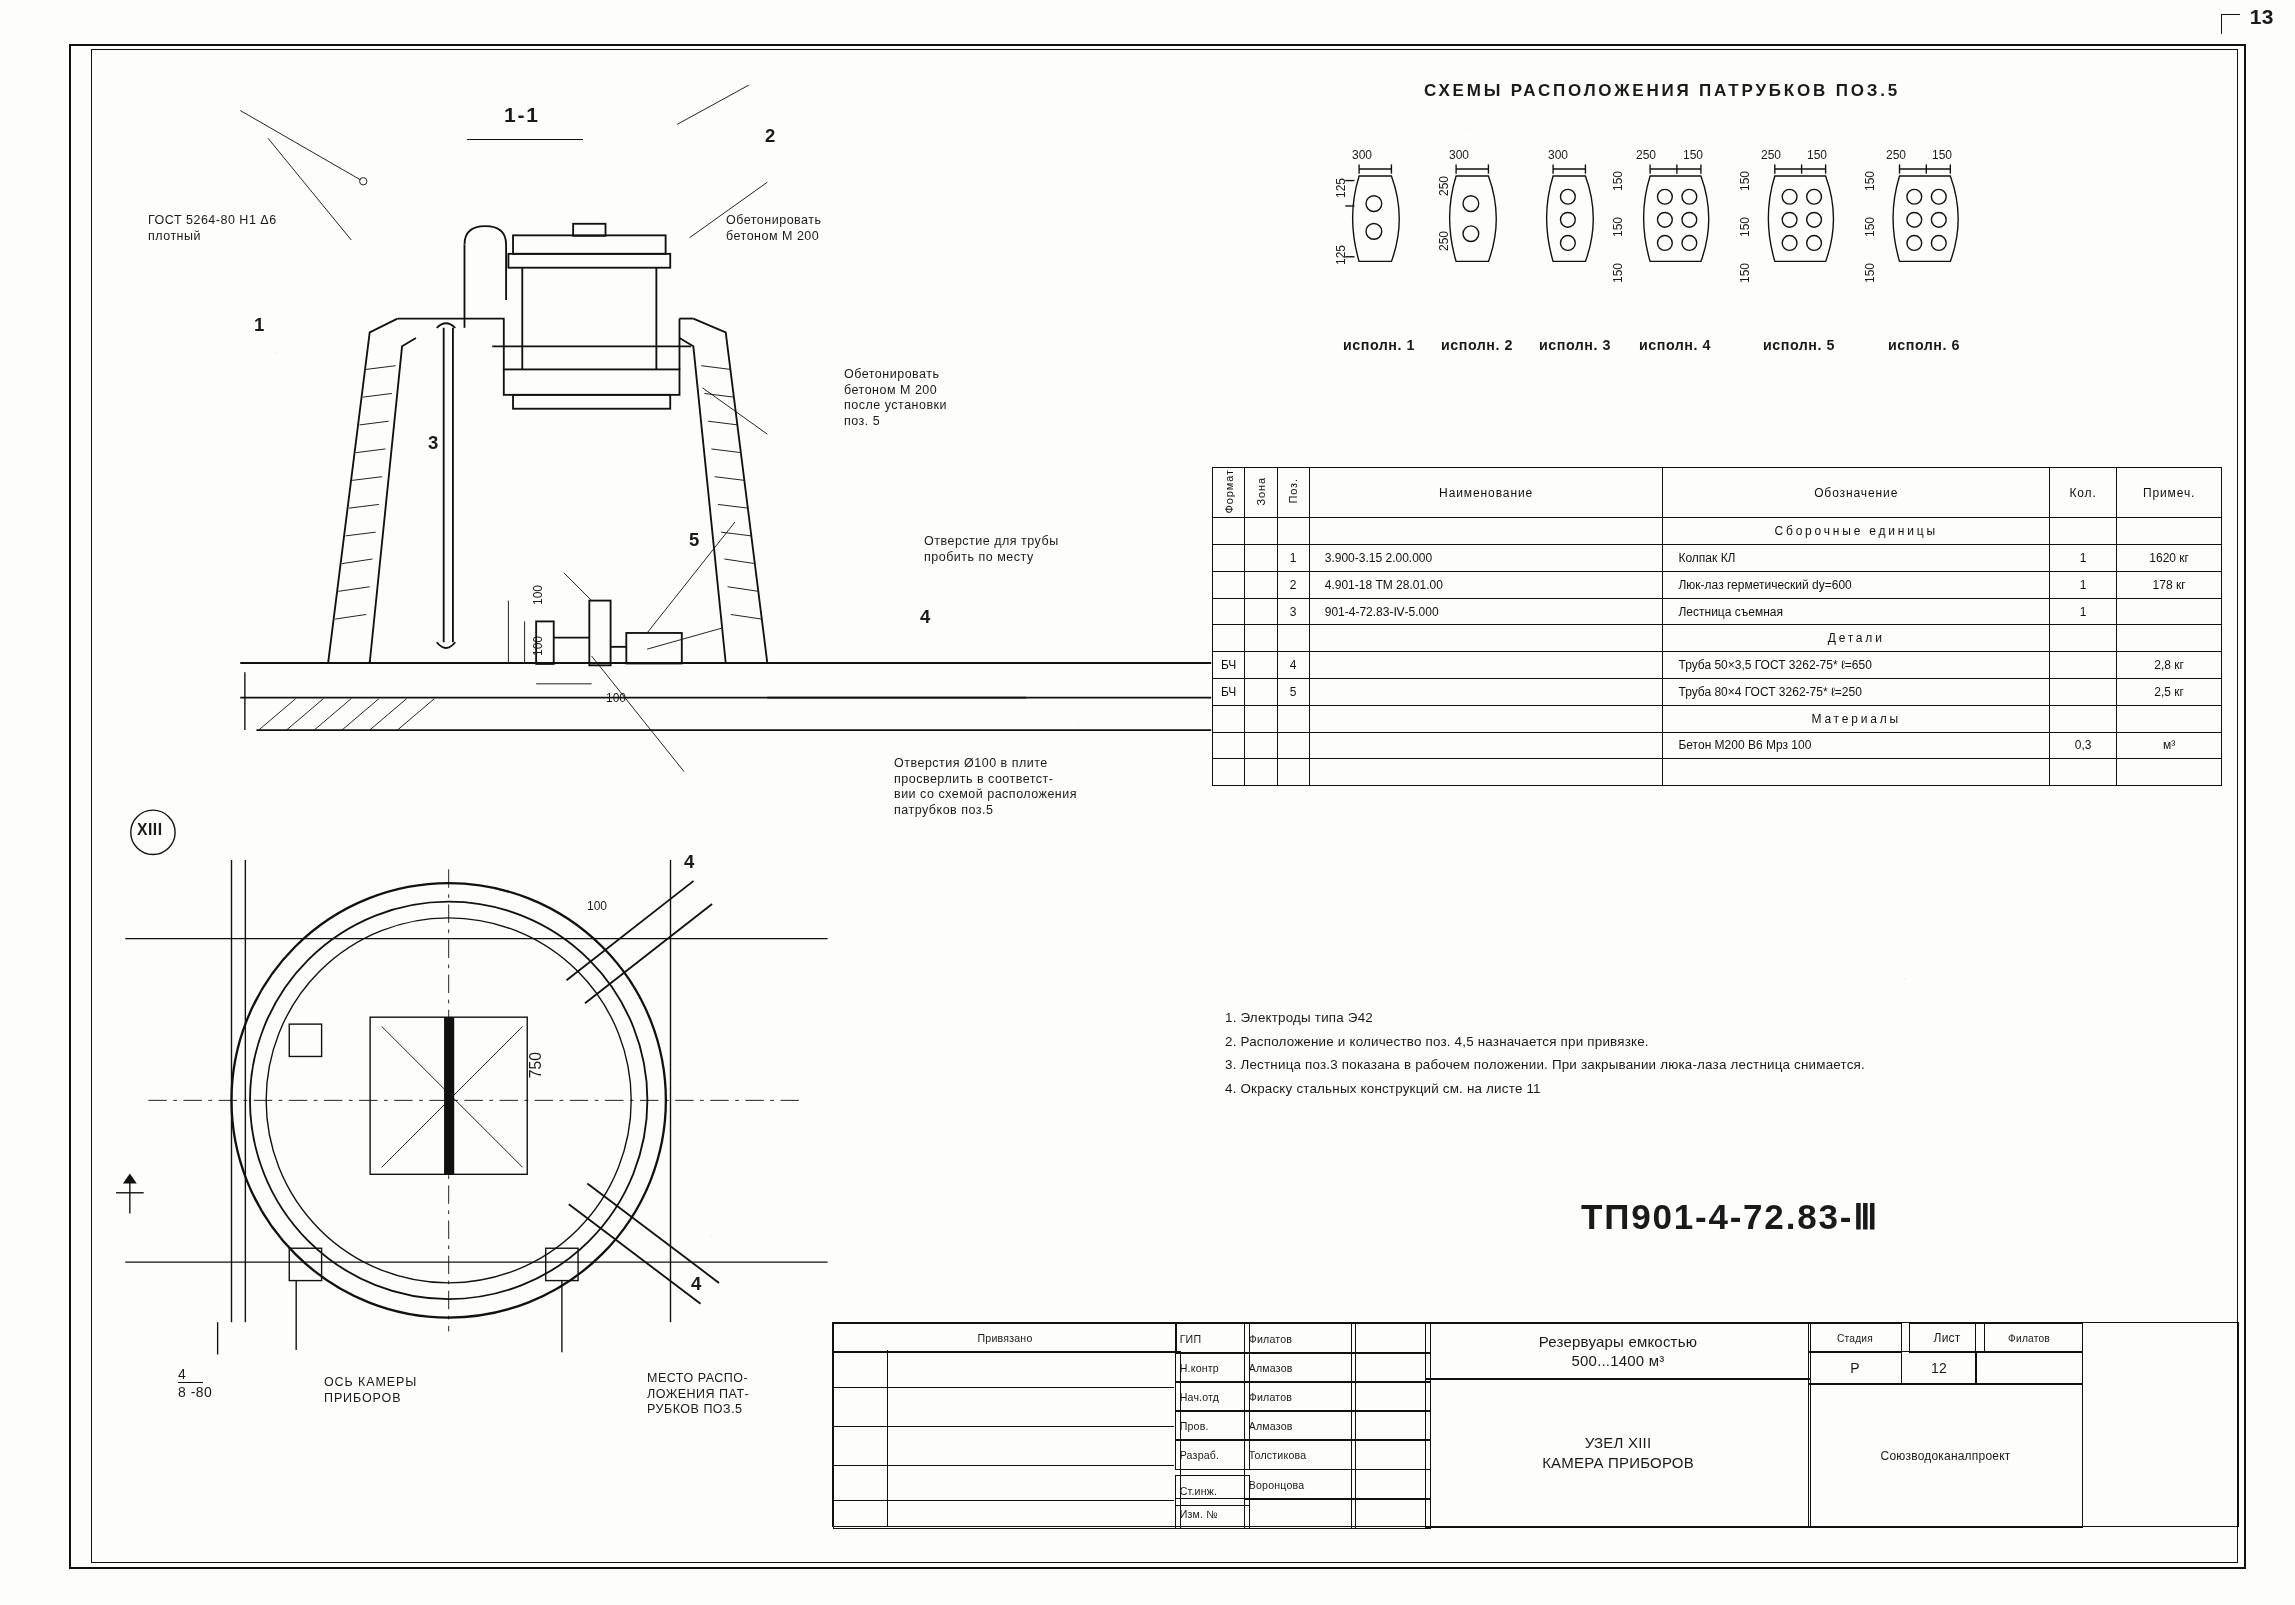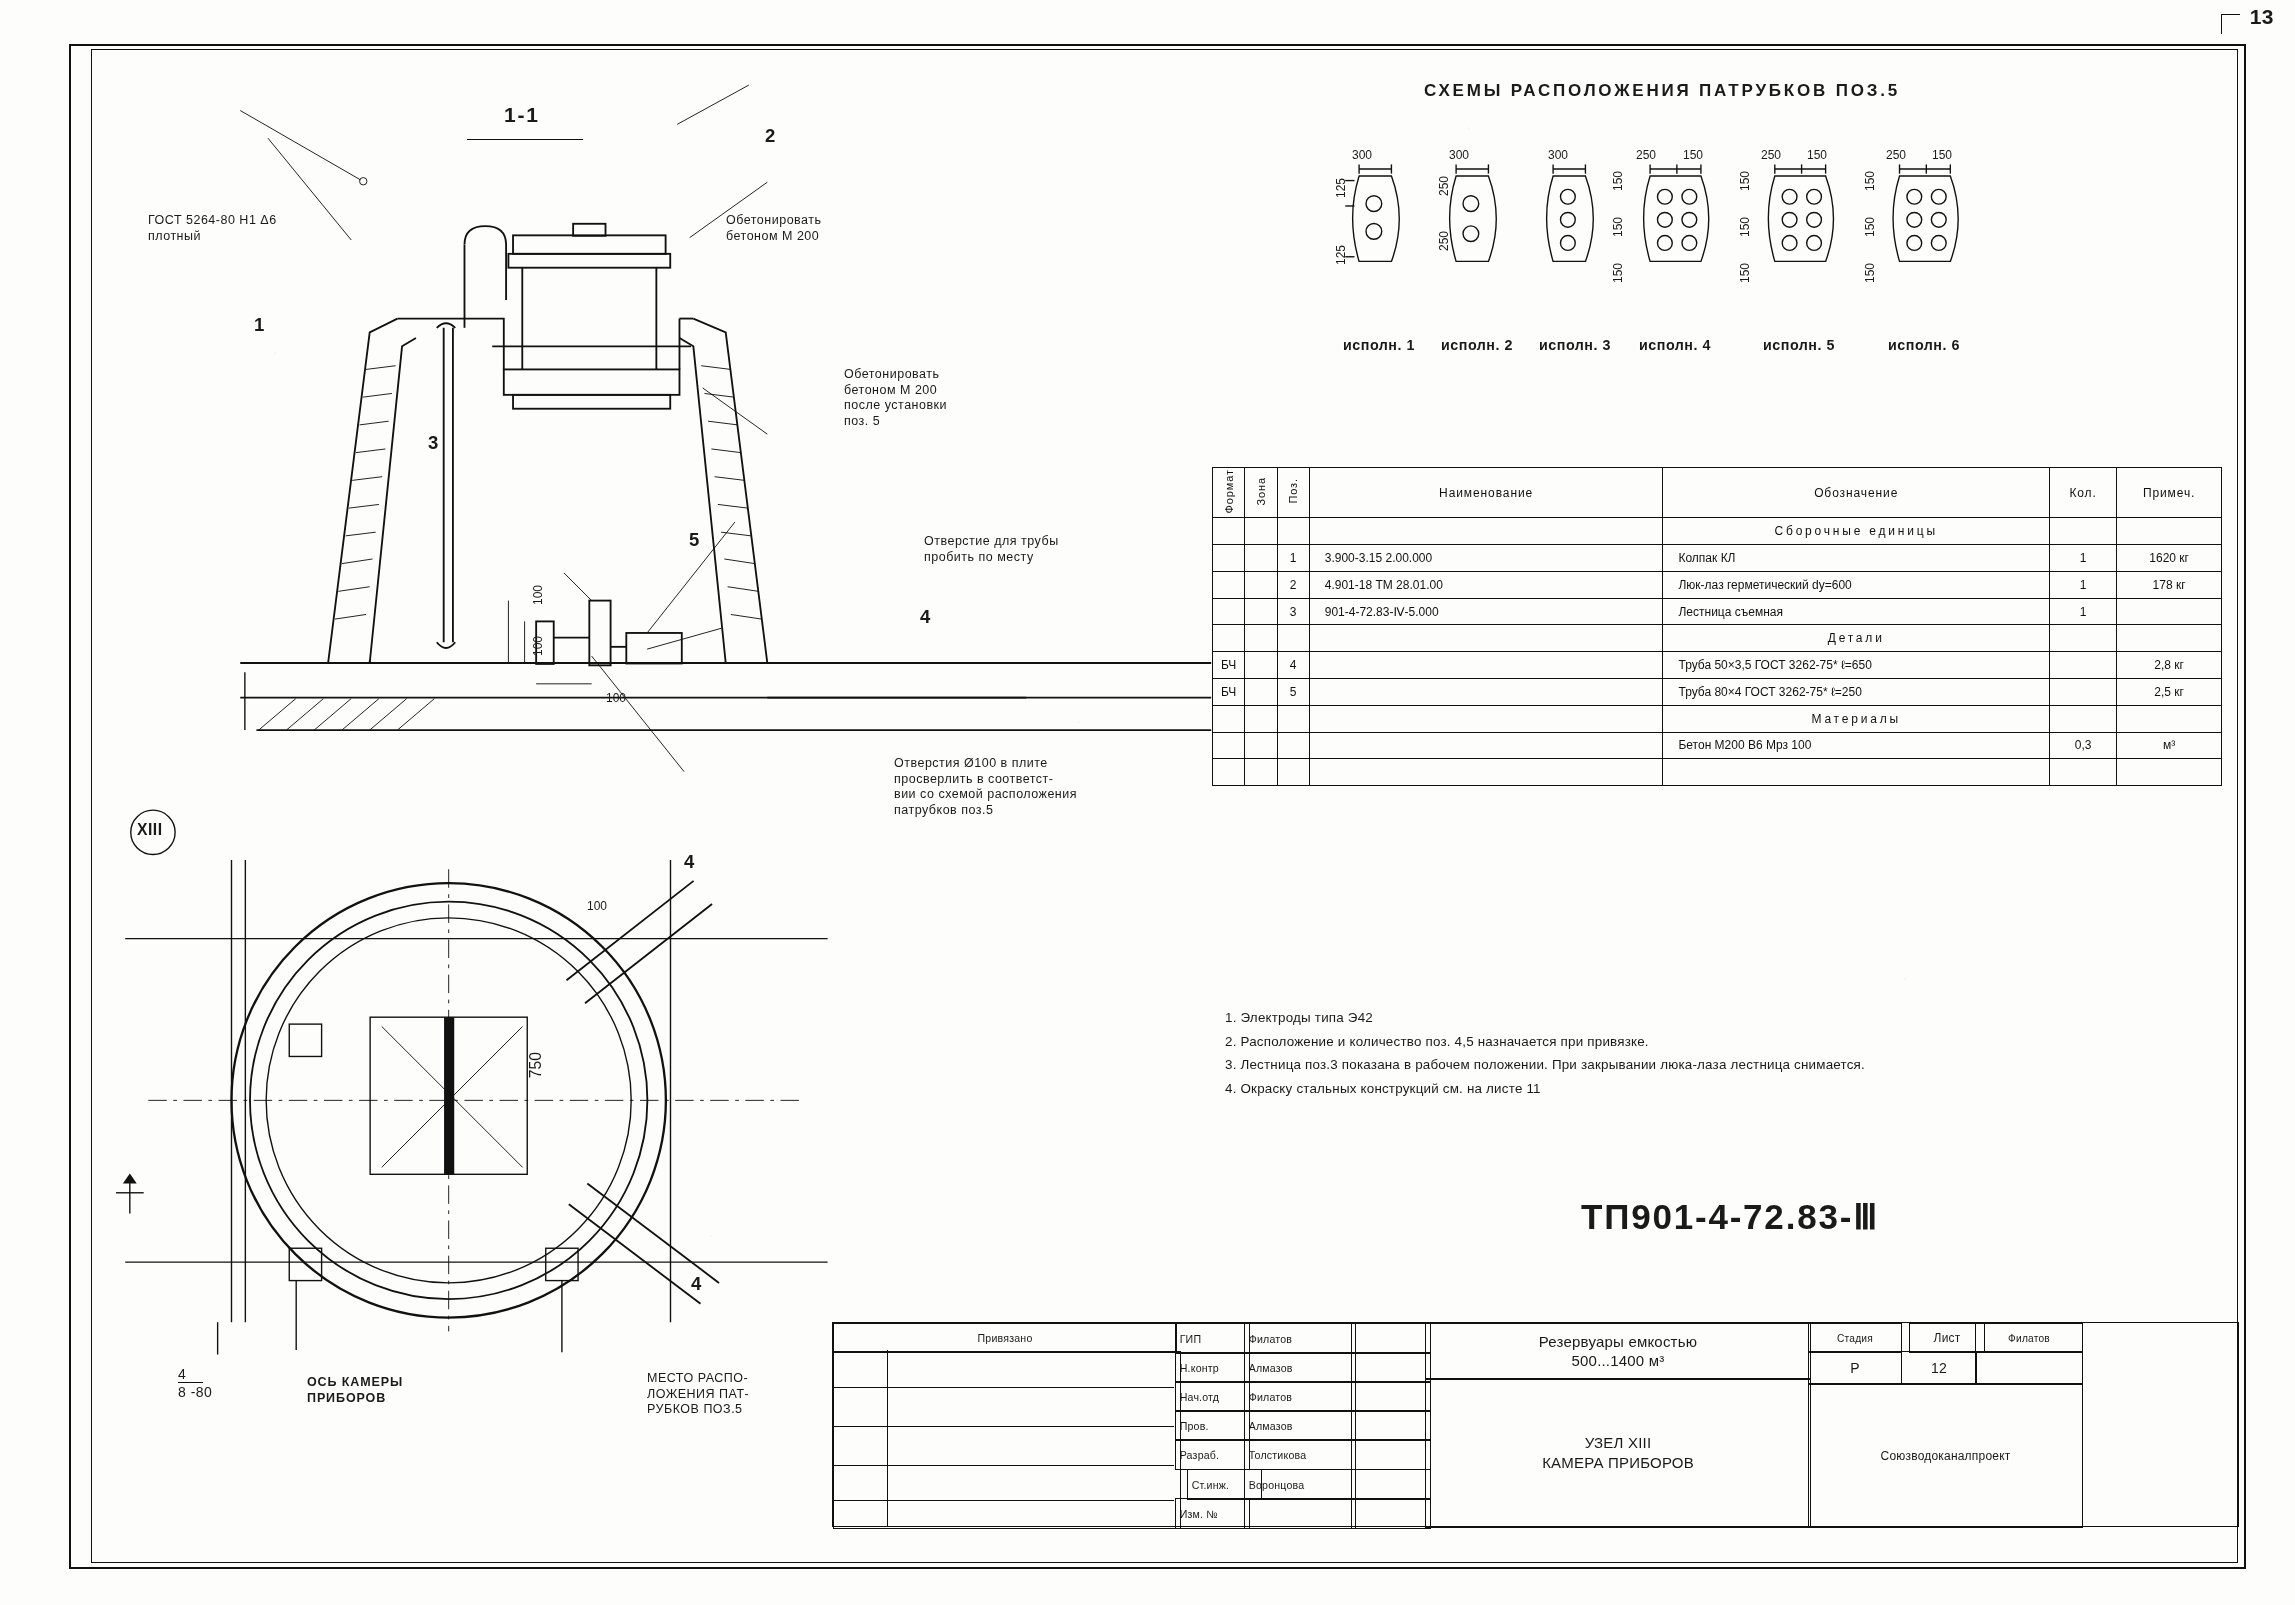--- a/index.html
+++ b/index.html
@@ -241,21 +241,21 @@
 
   <div class="txt b" style="left:137px;top:820px;font-size:15.7px;">XIII</div>
   <div class="dim" style="left:587px;top:899px;">100</div>
   <div class="dim vert" style="left:527px;top:1052px;font-size:15.7px;">750</div>
   <div class="lbl-num" style="left:684px;top:851px;">4</div>
   <div class="lbl-num" style="left:691px;top:1273px;">4</div>
 
   <div class="txt" style="left:178px;top:1366px;font-size:14px;">4
 8 -80</div>
   <div class="ln hline" style="left:178px;top:1382px;width:25.4px;height:1.4px;"></div>
-  <div class="txt" style="left:307px;top:1375px;letter-spacing:0.9px;font-weight:bold;">ОСЬ КАМЕРЫ
+  <div class="txt" style="left:324px;top:1375px;letter-spacing:0.9px;">ОСЬ КАМЕРЫ
 ПРИБОРОВ</div>
   <div class="txt" style="left:647px;top:1371px;letter-spacing:0.5px;">МЕСТО РАСПО-
 ЛОЖЕНИЯ ПАТ-
 РУБКОВ ПОЗ.5</div>
 
   <div class="nozzle-title">СХЕМЫ РАСПОЛОЖЕНИЯ ПАТРУБКОВ ПОЗ.5</div>
 
   <svg width="786" height="194" viewBox="0 0 1700 420" style="left:1331px;top:139px;">
     <g stroke="#111" fill="none" stroke-width="3">
 
@@ -484,21 +484,21 @@
     <div class="cell" style="left:518px;top:58px;width:74px;height:29px;"></div>
 
     <div class="cell" style="left:342px;top:87px;width:69px;height:29px;">Пров.</div>
     <div class="cell" style="left:411px;top:87px;width:106px;height:29px;">Алмазов</div>
     <div class="cell" style="left:518px;top:87px;width:74px;height:29px;"></div>
 
     <div class="cell" style="left:342px;top:116px;width:69px;height:29px;">Разраб.</div>
     <div class="cell" style="left:411px;top:116px;width:106px;height:29px;">Толстикова</div>
     <div class="cell" style="left:518px;top:116px;width:74px;height:29px;"></div>
 
-    <div class="cell" style="left:342px;top:146px;width:69px;height:29px;margin-left:12px;">Ст.инж.</div>
+    <div class="cell" style="left:342px;top:152px;width:69px;height:29px;">Ст.инж.</div>
     <div class="cell" style="left:411px;top:146px;width:106px;height:29px;">Воронцова</div>
     <div class="cell" style="left:518px;top:146px;width:74px;height:29px;"></div>
 
     <div class="cell" style="left:342px;top:175px;width:69px;height:29px;">Изм. №</div>
     <div class="cell" style="left:411px;top:175px;width:106px;height:29px;"></div>
     <div class="cell" style="left:518px;top:175px;width:74px;height:29px;"></div>
 
     <div class="cell c" style="left:592px;top:0;width:384px;height:55px;font-size:15px;text-align:center;white-space:pre-line;line-height:1.25;">Резервуары емкостью
 500...1400 м³</div>
     <div class="cell c" style="left:592px;top:55px;width:384px;height:148px;font-size:15px;text-align:center;white-space:pre-line;line-height:1.35;">УЗЕЛ ХIII

